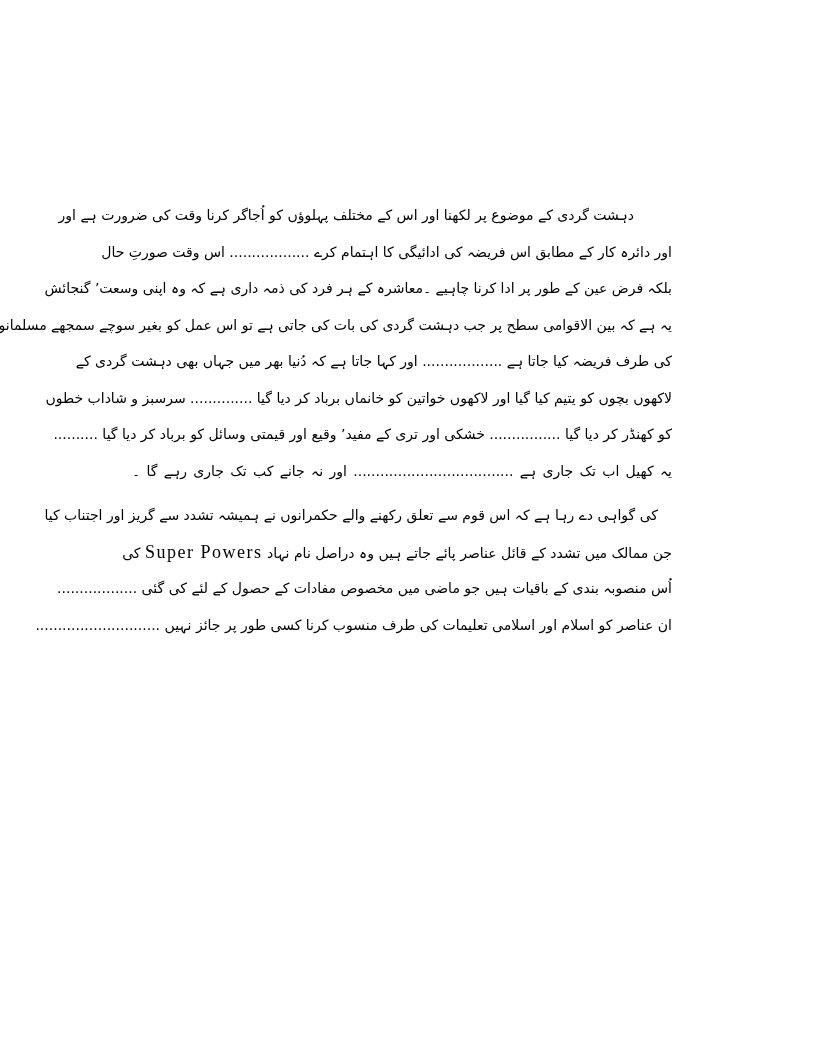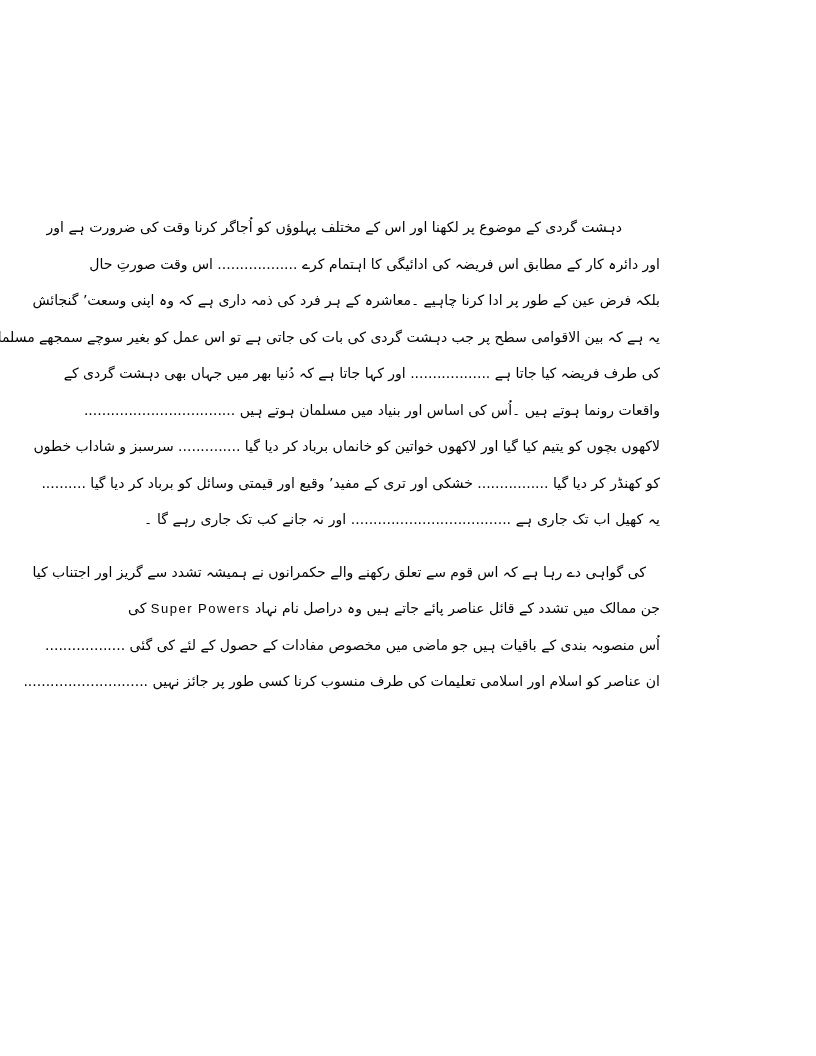--- a/index.html
+++ b/index.html
@@ -24,21 +24,21 @@
     left: 128px;
     top: 193px;
     width: 548px;
     direction: rtl;
     unicode-bidi: embed;
     font-family: "DejaVu Sans", sans-serif;
     font-size: 14px;
     color: #000000;
   }
   .paragraph {
-    margin: 16px;
+    margin: 4px;
     padding: 0;
   }
   
   .paragraph + .paragraph {
     margin-top: 8px;
   }
   .line {
     height: 36.5px;
     line-height: 36.5px;
     white-space: nowrap;
@@ -50,39 +50,38 @@
   .paragraph .line:first-child {
     padding-right: 38px;
   }
   .paragraph + .paragraph .line:first-child {
     padding-right: 14px;
   }
   .run-urdu {
     font-family: "DejaVu Sans", sans-serif;
   }
   .run-latin {
-    font-family: Liberation Sans, sans-serif;
-    font-size: 13px;
+    font-family: Liberation Serif, serif;
+    font-size: 18px;
     letter-spacing: 1.5px;
     direction: ltr;
     unicode-bidi: embed;
   }
 </style>
 </head>
 <body>
 
 <div class="page">
   <div class="text-block" id="text-block">
       <div class="paragraph">
         <div class="line"><span class="run-urdu">دہشت گردی کے موضوع پر لکھنا اور اس کے مختلف پہلوؤں کو اُجاگر کرنا وقت کی ضرورت ہے اور</span></div>
         <div class="line"><span class="run-urdu">اور دائرہ کار کے مطابق اس فریضہ کی ادائیگی کا اہتمام کرے .................. اس وقت صورتِ حال</span></div>
         <div class="line"><span class="run-urdu">بلکہ فرض عین کے طور پر ادا کرنا چاہیے ۔معاشرہ کے ہر فرد کی ذمہ داری ہے کہ وہ اپنی وسعت’ گنجائش</span></div>
         <div class="line"><span class="run-urdu">یہ ہے کہ بین الاقوامی سطح پر جب دہشت گردی کی بات کی جاتی ہے تو اس عمل کو بغیر سوچے سمجھے مسلمانوں</span></div>
         <div class="line"><span class="run-urdu">کی طرف فریضہ کیا جاتا ہے .................. اور کہا جاتا ہے کہ دُنیا بھر میں جہاں بھی دہشت گردی کے</span></div>
-        <div class="line"><span class="run-urdu">واقعات رونما ہوتے ہیں ۔اُس کی اساس اور بنیاد میں مسلمان ہوتے ہیں ..................................</span></div>
         <div class="line"><span class="run-urdu">لاکھوں بچوں کو یتیم کیا گیا اور لاکھوں خواتین کو خانماں برباد کر دیا گیا .............. سرسبز و شاداب خطوں</span></div>
         <div class="line"><span class="run-urdu">کو کھنڈر کر دیا گیا ................ خشکی اور تری کے مفید’ وقیع اور قیمتی وسائل کو برباد کر دیا گیا ..........</span></div>
         <div class="line"><span class="run-urdu">یہ کھیل اب تک جاری ہے .................................... اور نہ جانے کب تک جاری رہے گا ۔</span></div>
       </div>
       <div class="paragraph">
         <div class="line"><span class="run-urdu">کی گواہی دے رہا ہے کہ اس قوم سے تعلق رکھنے والے حکمرانوں نے ہمیشہ تشدد سے گریز اور اجتناب کیا</span></div>
         <div class="line"><span class="run-urdu">جن ممالک میں تشدد کے قائل عناصر پائے جاتے ہیں وہ دراصل نام نہاد </span><span class="run-latin">Super Powers</span><span class="run-urdu"> کی</span></div>
         <div class="line"><span class="run-urdu">اُس منصوبہ بندی کے باقیات ہیں جو ماضی میں مخصوص مفادات کے حصول کے لئے کی گئی ..................</span></div>
         <div class="line"><span class="run-urdu">ان عناصر کو اسلام اور اسلامی تعلیمات کی طرف منسوب کرنا کسی طور پر جائز نہیں ............................</span></div>
       </div>

